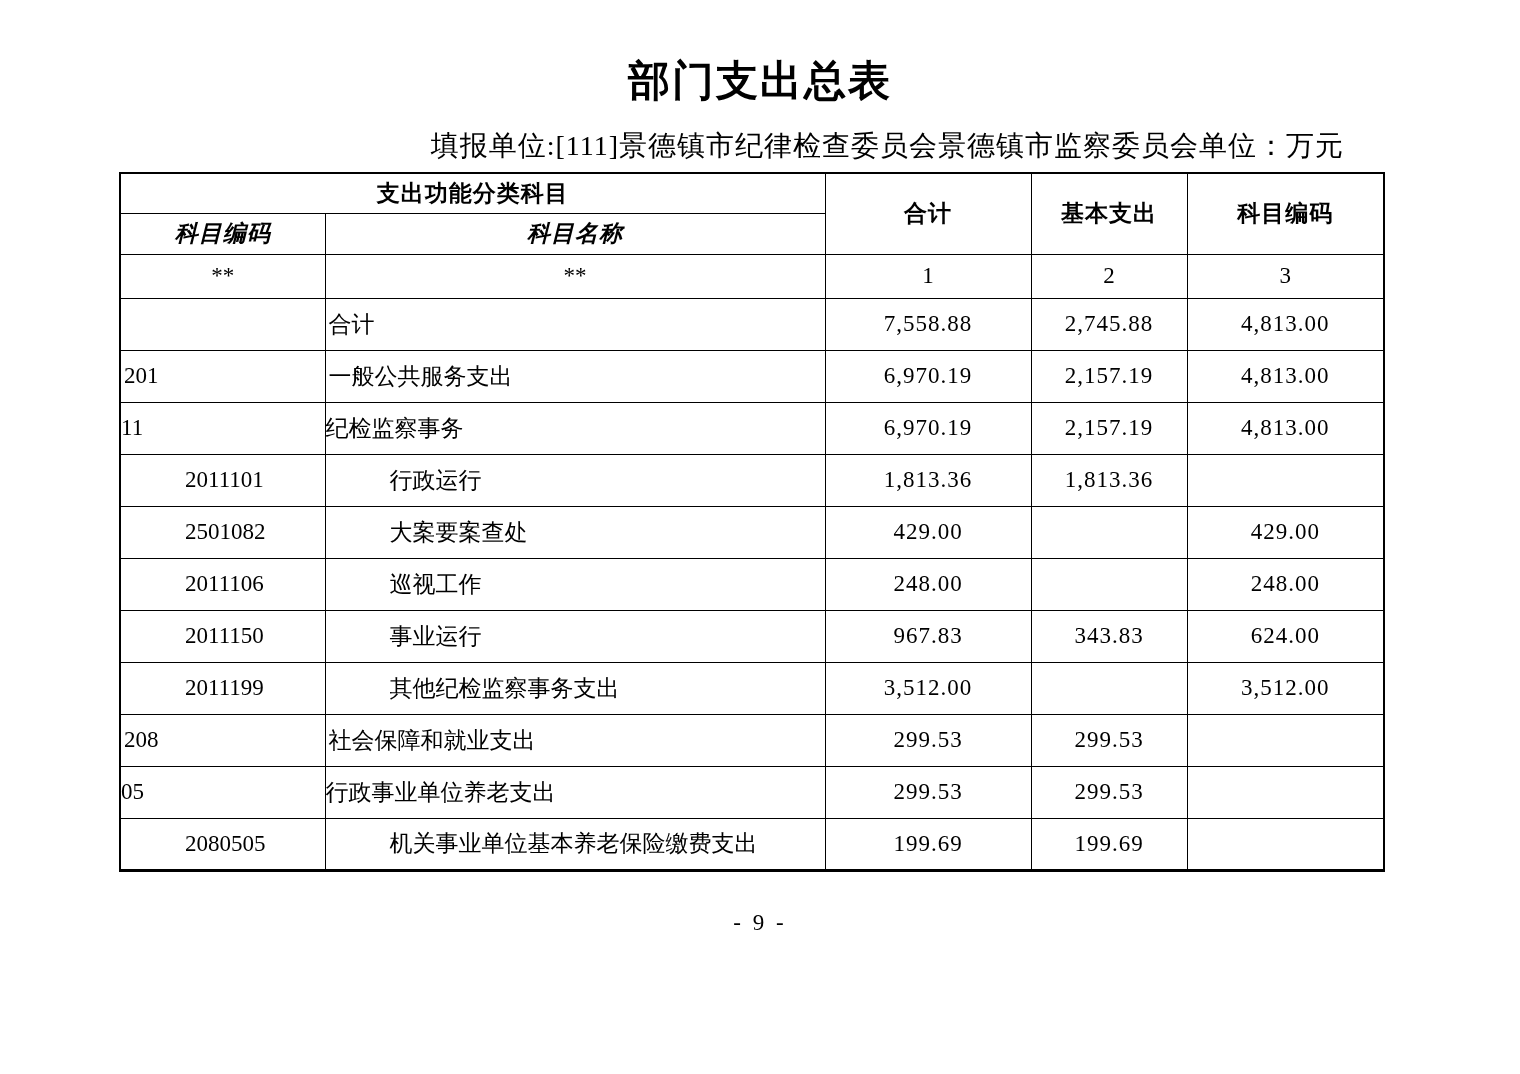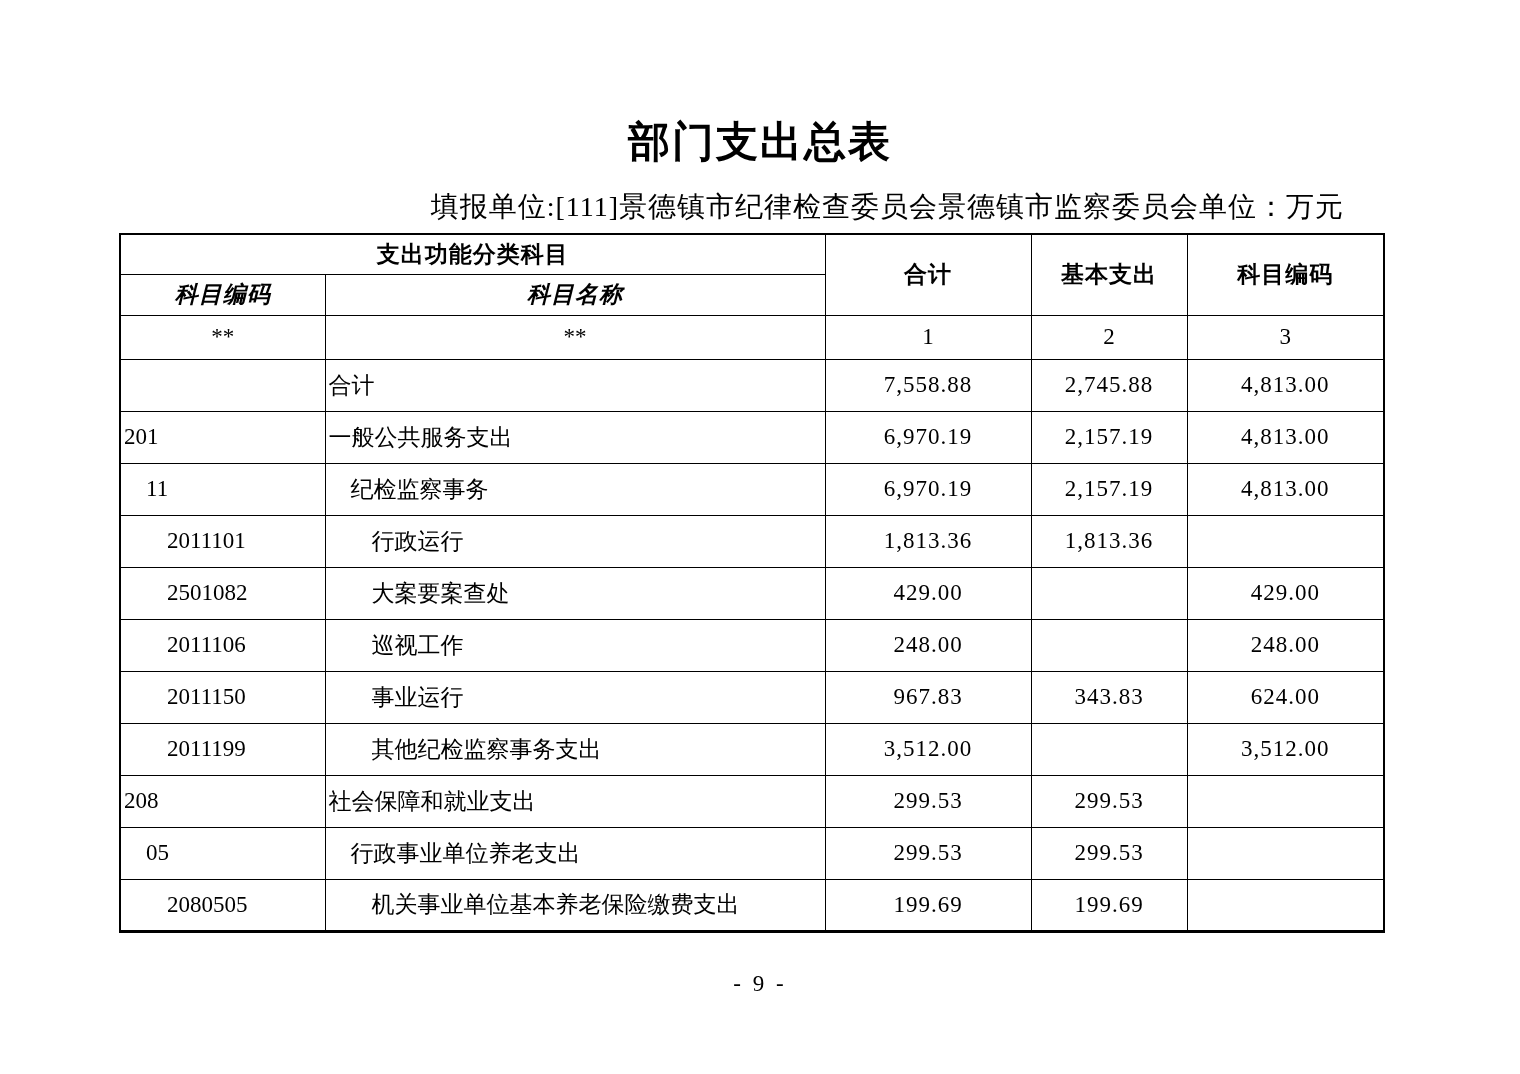--- a/index.html
+++ b/index.html
@@ -9,21 +9,21 @@
     font-family: "Liberation Serif", "DejaVu Serif", serif;
     color: #000;
   }
   .page {
     position: relative;
     width: 1520px; height: 1074px;
     background: #ffffff;
     overflow: hidden;
   }
   .doc-title {
-    padding-top: 115px;
+    padding-top: 54px;
     text-align: center;
     font-family: "Liberation Sans", "DejaVu Sans", sans-serif;
     font-weight: bold;
     font-size: 42px;
     line-height: 54px;
     letter-spacing: 2px;
   }
   .subhead {
     display: flex;
     justify-content: flex-end;
@@ -56,22 +56,22 @@
     font-family: "Liberation Sans", "DejaVu Sans", sans-serif;
     font-weight: bold;
     font-size: 22px;
     text-align: center;
     letter-spacing: 1px;
   }
   td.center { text-align: center; }
   td.num { text-align: center; letter-spacing: 1px; }
   td.code, td.name { text-align: left; }
   td.lv1 { padding-left: 3px; }
-  td.lv2 { padding-left: 25px; }
-  td.lv3 { padding-left: 46px; }
+  td.lv2 { }
+  td.lv3 { padding-left: 64px; }
   .page-footer {
     margin-top: 38px;
     text-align: center;
     font-size: 23px;
     letter-spacing: 3px;
   }
 </style>
 </head>
 <body>
 

